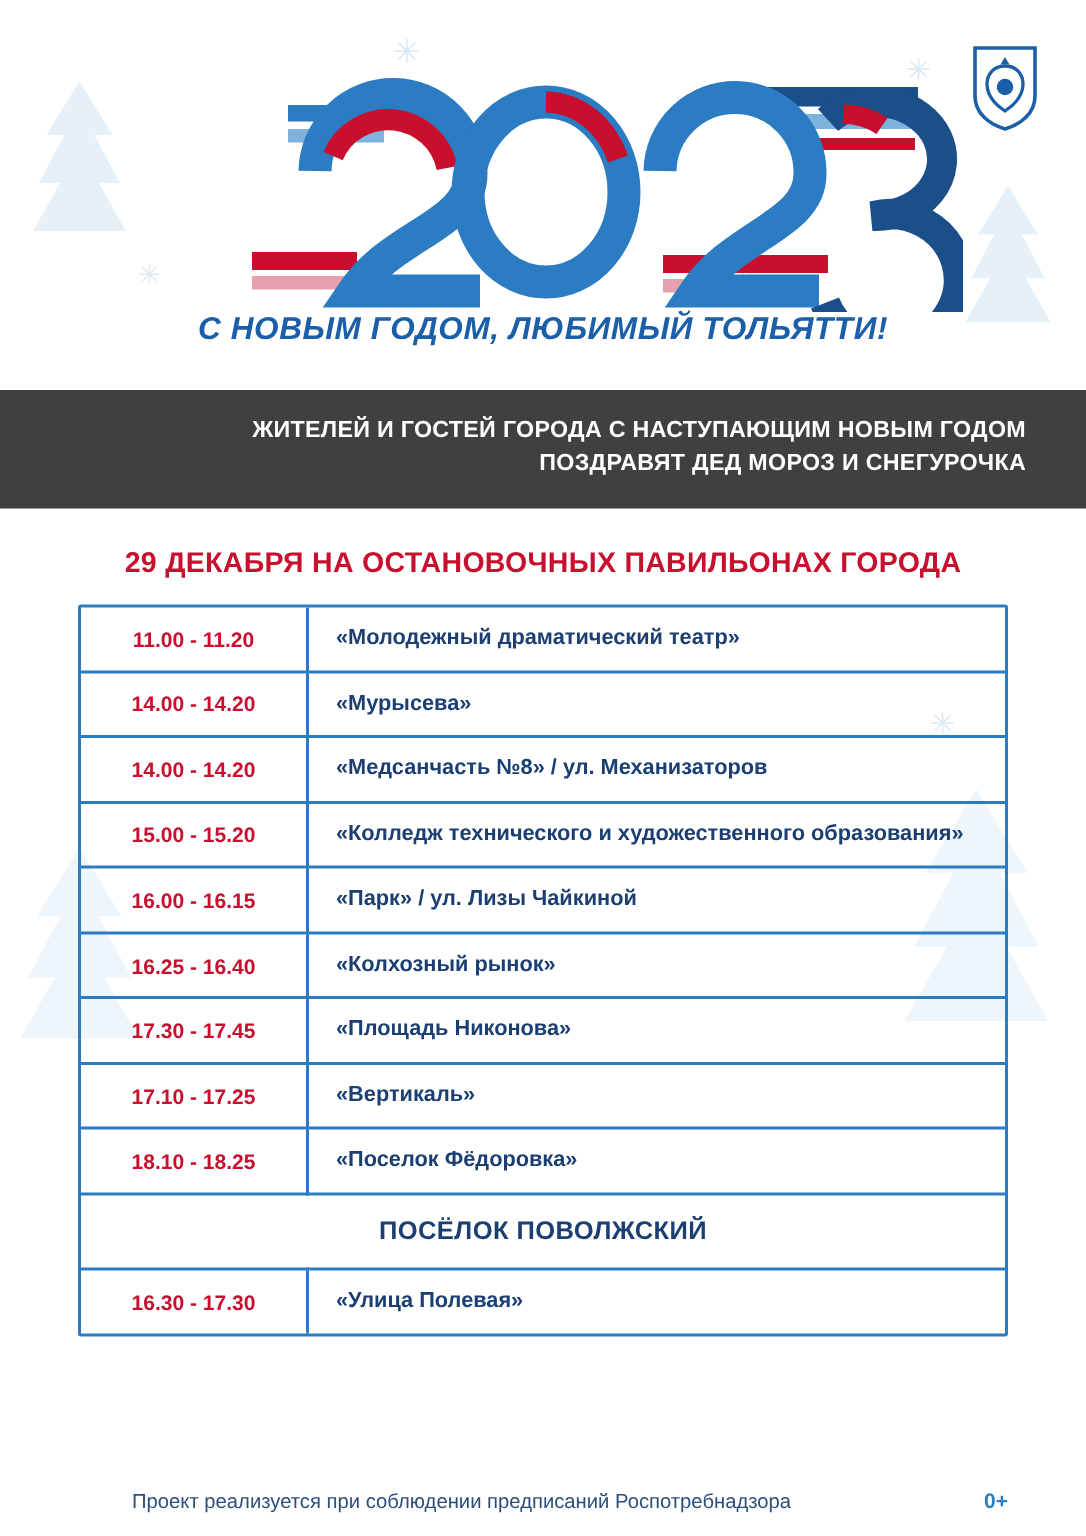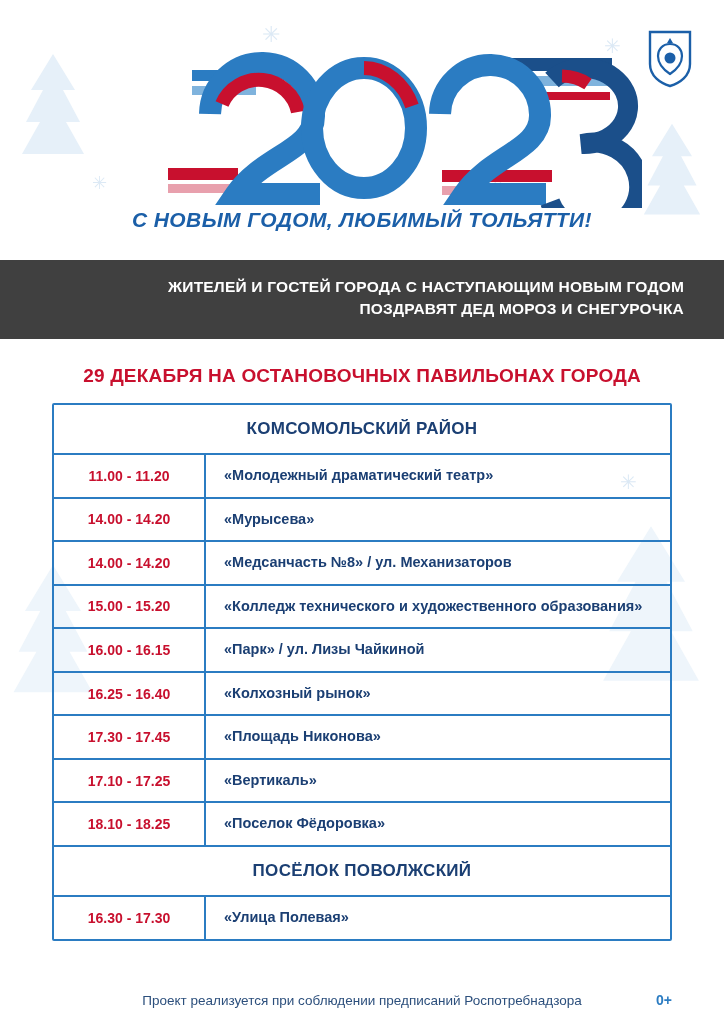--- a/index.html
+++ b/index.html
@@ -142,21 +142,20 @@
     left: 0; right: 0;
     bottom: 16px;
     z-index: 2;
     display: flex;
     align-items: baseline;
     justify-content: center;
     padding: 0 52px;
   }
   .footer-note {
     flex: 1;
-    text-align: center;
     font-size: 13.5px;
     color: #2c4f7c;
     padding-left: 36px;
   }
   .footer-age {
     width: 36px;
     text-align: right;
     font-size: 14px;
     font-weight: bold;
     color: #2b7cc2;
@@ -236,23 +235,20 @@
   <div class="banner">
     <div>ЖИТЕЛЕЙ И ГОСТЕЙ ГОРОДА С НАСТУПАЮЩИМ НОВЫМ ГОДОМ</div>
     <div>ПОЗДРАВЯТ ДЕД МОРОЗ И СНЕГУРОЧКА</div>
   </div>
 
   <div class="section-title">29 ДЕКАБРЯ НА ОСТАНОВОЧНЫХ ПАВИЛЬОНАХ ГОРОДА</div>
 
   <div class="table-wrap">
     <table class="schedule">
       <tbody id="schedule-body">
-          <tr class="district">
-            <td colspan="2">КОМСОМОЛЬСКИЙ РАЙОН</td>
-          </tr>
           <tr>
             <td class="time">11.00 - 11.20</td>
             <td class="place">«Молодежный драматический театр»</td>
           </tr>
           <tr>
             <td class="time">14.00 - 14.20</td>
             <td class="place">«Мурысева»</td>
           </tr>
           <tr>
             <td class="time">14.00 - 14.20</td>

